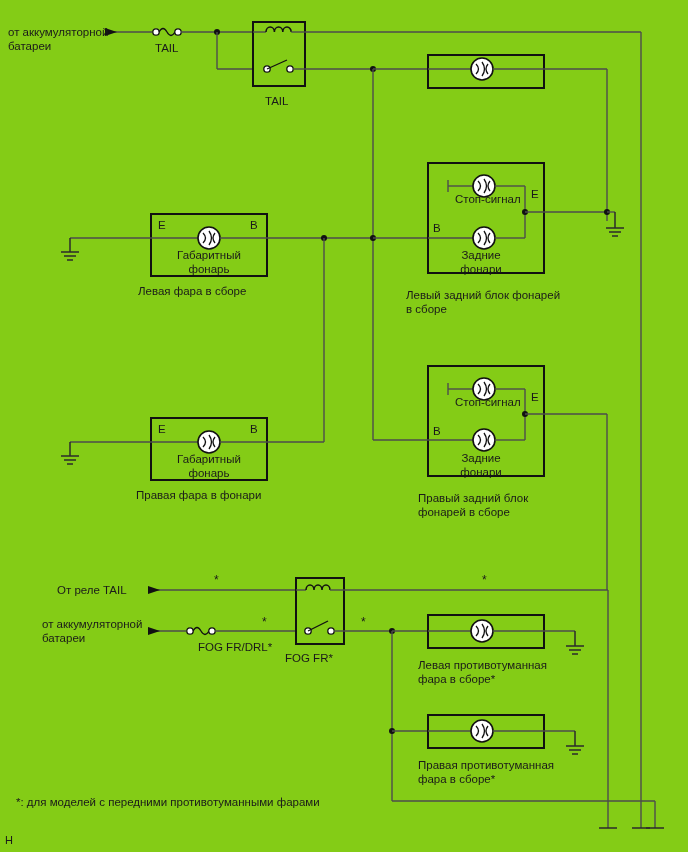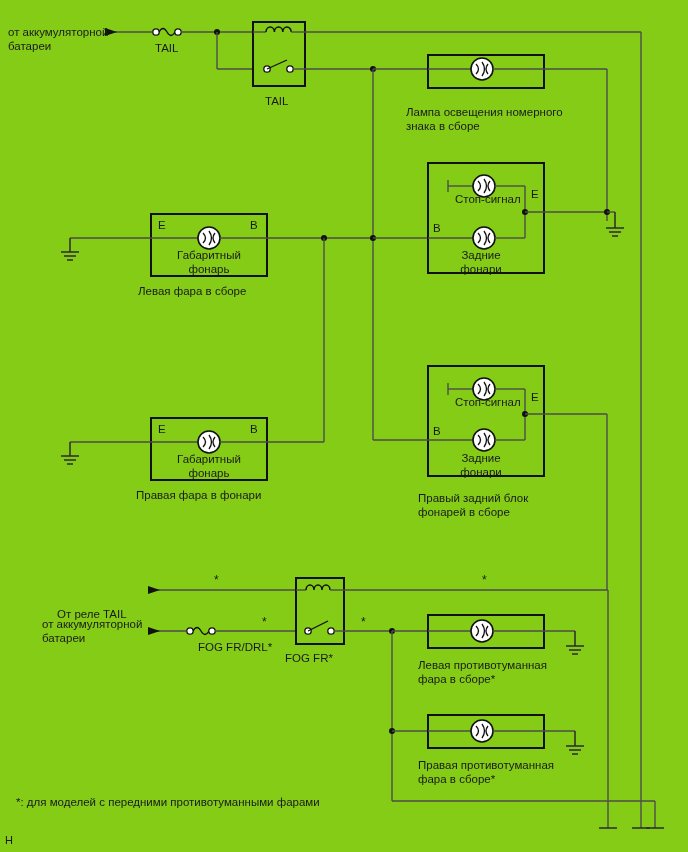--- a/index.html
+++ b/index.html
@@ -315,28 +315,28 @@
 
   </svg>
 
   <div class="lbl" style="left:8px; top:25px; width:100px;">от аккумуляторной
 батареи</div>
 
   <div class="lbl" style="left:155px; top:41px;">TAIL</div>
 
   <div class="lbl" style="left:265px; top:94px;">TAIL</div>
 
-  <div class="lbl" style="left:406px; top:105px; width:175px;">Лампа освещения номерного
-знака в сборе</div>
 
   <div class="lbl lbl-term" style="left:455px; top:192px;">Стоп-сигнал</div>
   <div class="lbl lbl-term" style="left:531px; top:187px;">E</div>
   <div class="lbl lbl-term" style="left:433px; top:221px;">B</div>
   <div class="lbl lbl-term" style="left:458px; top:248px; text-align:center; width:46px;">Задние
 фонари</div>
+  <div class="lbl" style="left:406px; top:288px; width:180px;">Левый задний блок фонарей
+в сборе</div>
 
   <div class="lbl lbl-term" style="left:158px; top:218px;">E</div>
   <div class="lbl lbl-term" style="left:250px; top:218px;">B</div>
   <div class="lbl lbl-term" style="left:173px; top:248px; width:72px; text-align:center;">Габаритный
 фонарь</div>
   <div class="lbl" style="left:138px; top:284px;">Левая фара в сборе</div>
 
   <div class="lbl lbl-term" style="left:158px; top:422px;">E</div>
   <div class="lbl lbl-term" style="left:250px; top:422px;">B</div>
   <div class="lbl lbl-term" style="left:173px; top:452px; width:72px; text-align:center;">Габаритный
@@ -344,21 +344,21 @@
   <div class="lbl" style="left:136px; top:488px;">Правая фара в фонари</div>
 
   <div class="lbl lbl-term" style="left:455px; top:395px;">Стоп-сигнал</div>
   <div class="lbl lbl-term" style="left:531px; top:390px;">E</div>
   <div class="lbl lbl-term" style="left:433px; top:424px;">B</div>
   <div class="lbl lbl-term" style="left:458px; top:451px; text-align:center; width:46px;">Задние
 фонари</div>
   <div class="lbl" style="left:418px; top:491px; width:180px;">Правый задний блок
 фонарей в сборе</div>
 
-  <div class="lbl" style="left:57px; top:583px;margin-top:24px;">От реле TAIL</div>
+  <div class="lbl" style="left:57px; top:583px;">От реле TAIL</div>
   <div class="lbl" style="left:42px; top:617px; width:110px;">от аккумуляторной
 батареи</div>
   <div class="lbl" style="left:163px; top:640px;padding-left:35px;">FOG FR/DRL*</div>
   <div class="lbl" style="left:285px; top:651px;">FOG FR*</div>
 
   <div class="lbl lbl-star" style="left:214px; top:573px;">*</div>
   <div class="lbl lbl-star" style="left:262px; top:615px;">*</div>
   <div class="lbl lbl-star" style="left:361px; top:615px;">*</div>
   <div class="lbl lbl-star" style="left:482px; top:573px;">*</div>
 

